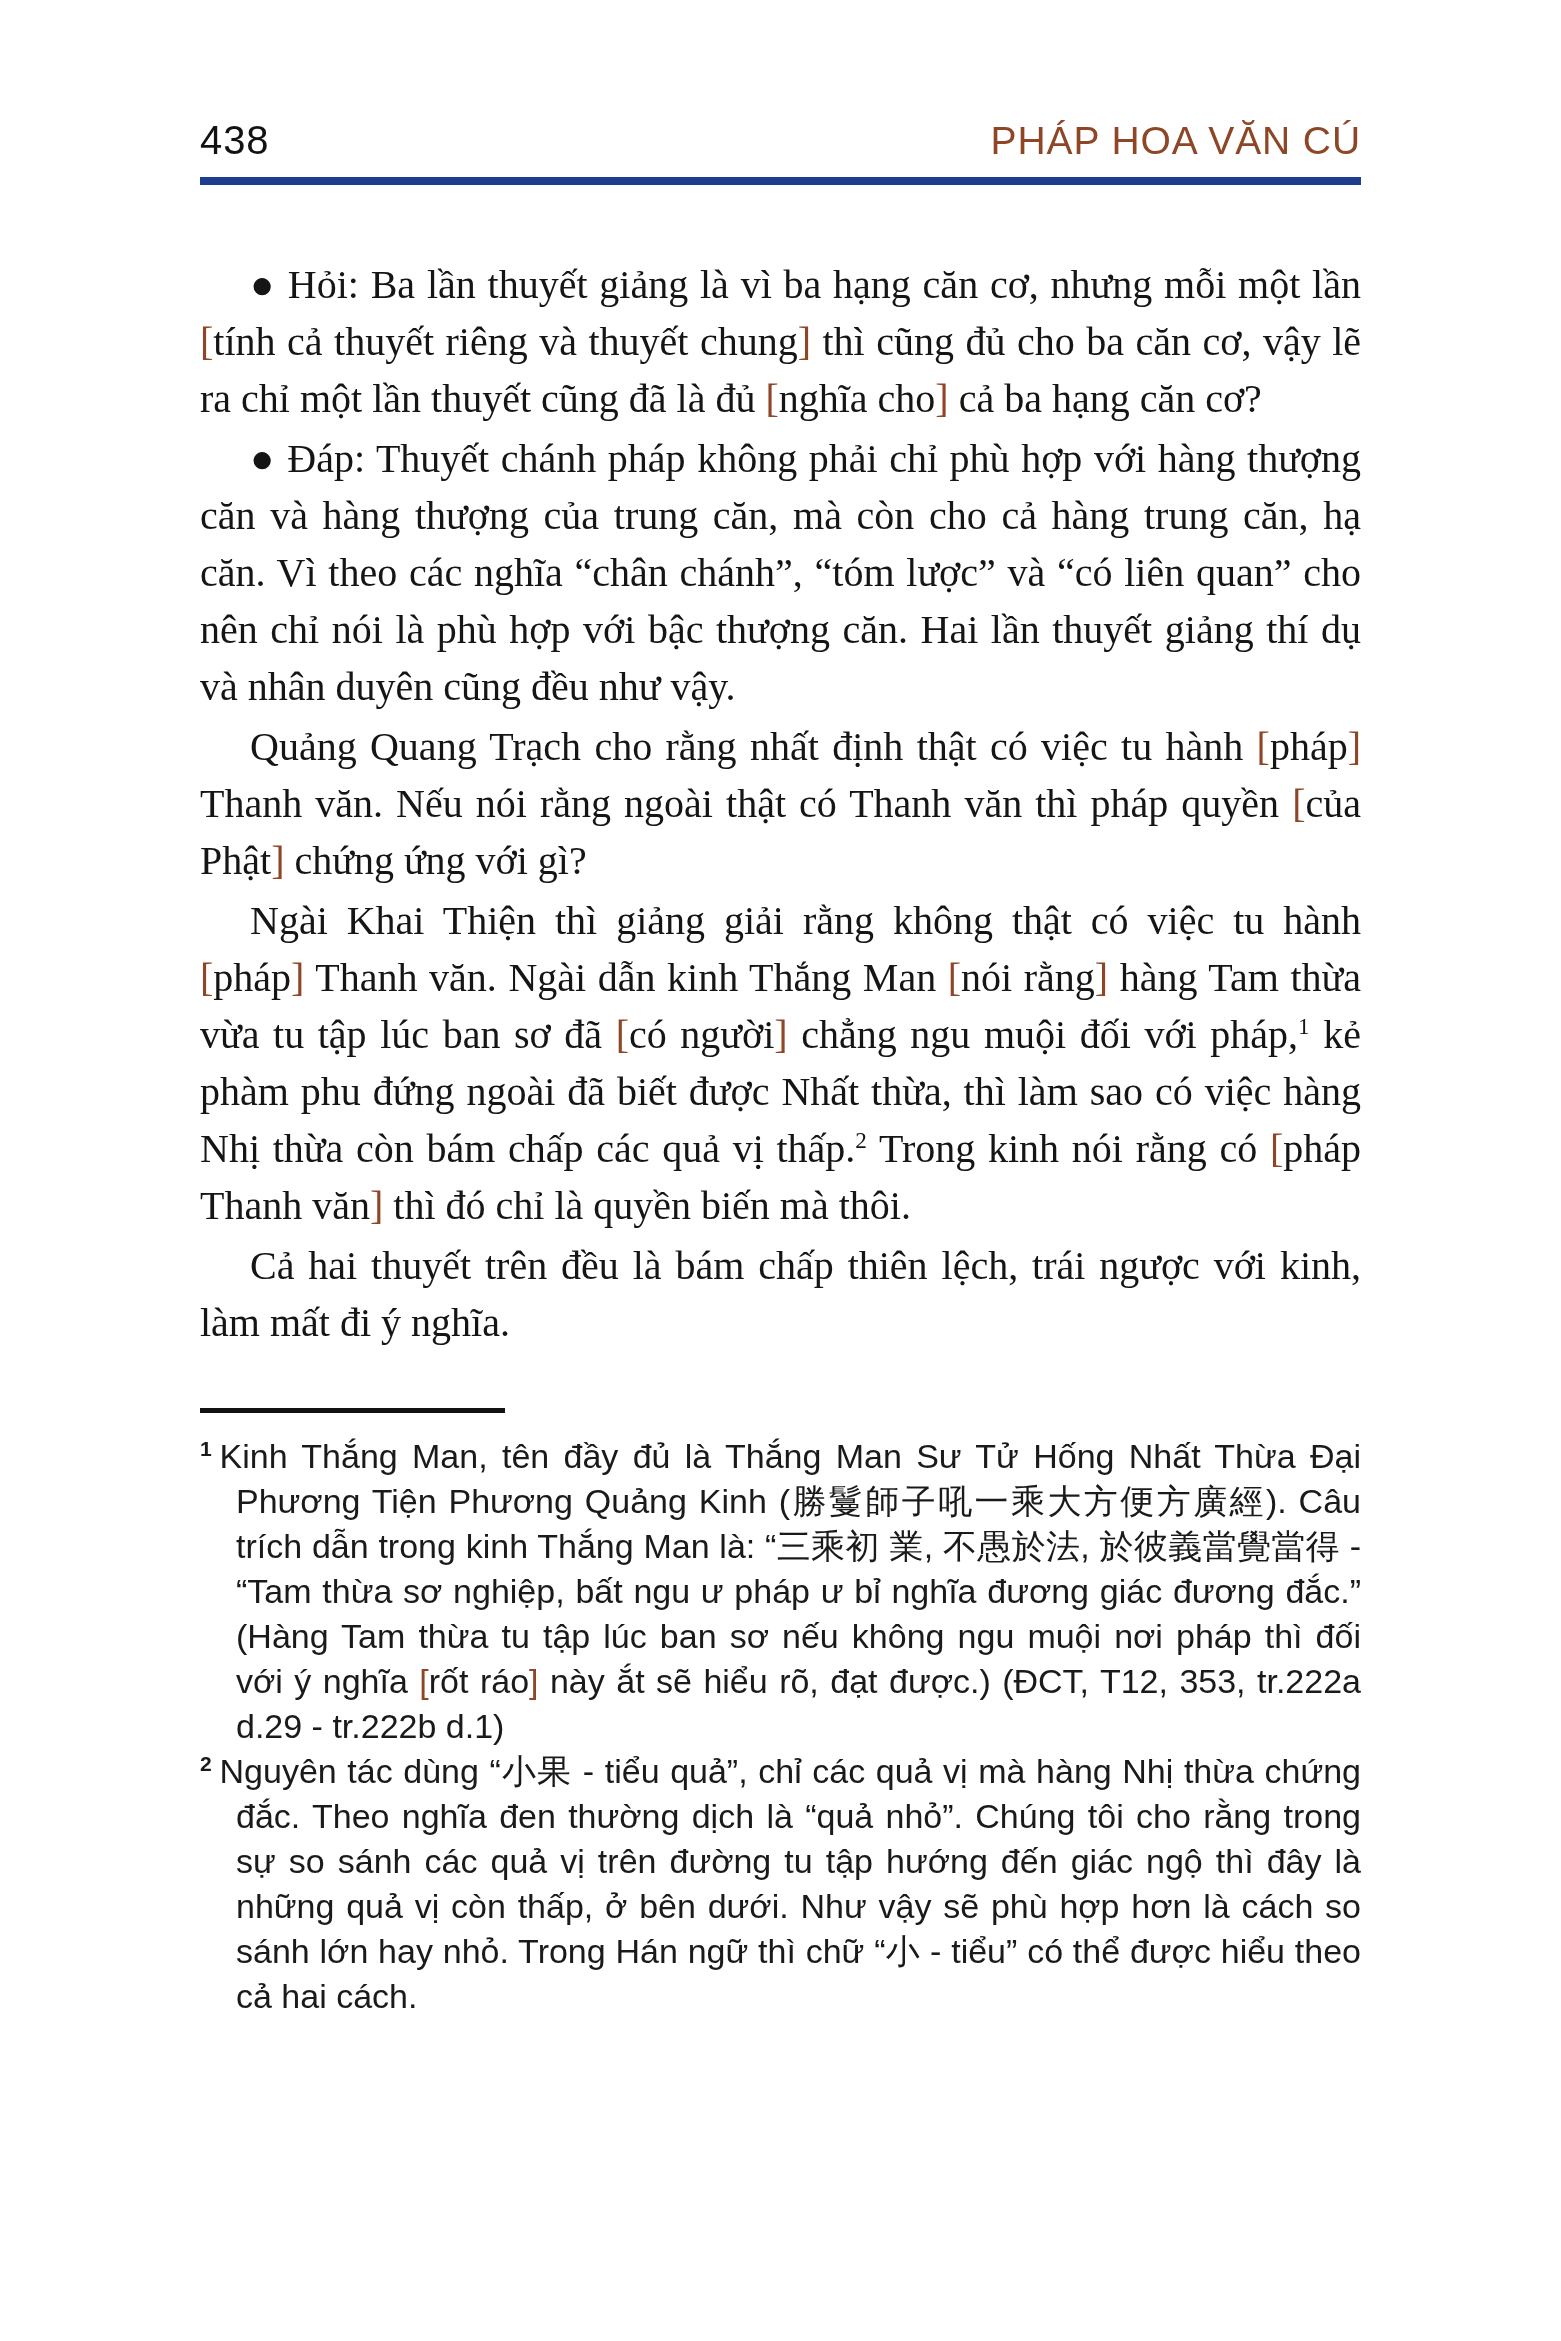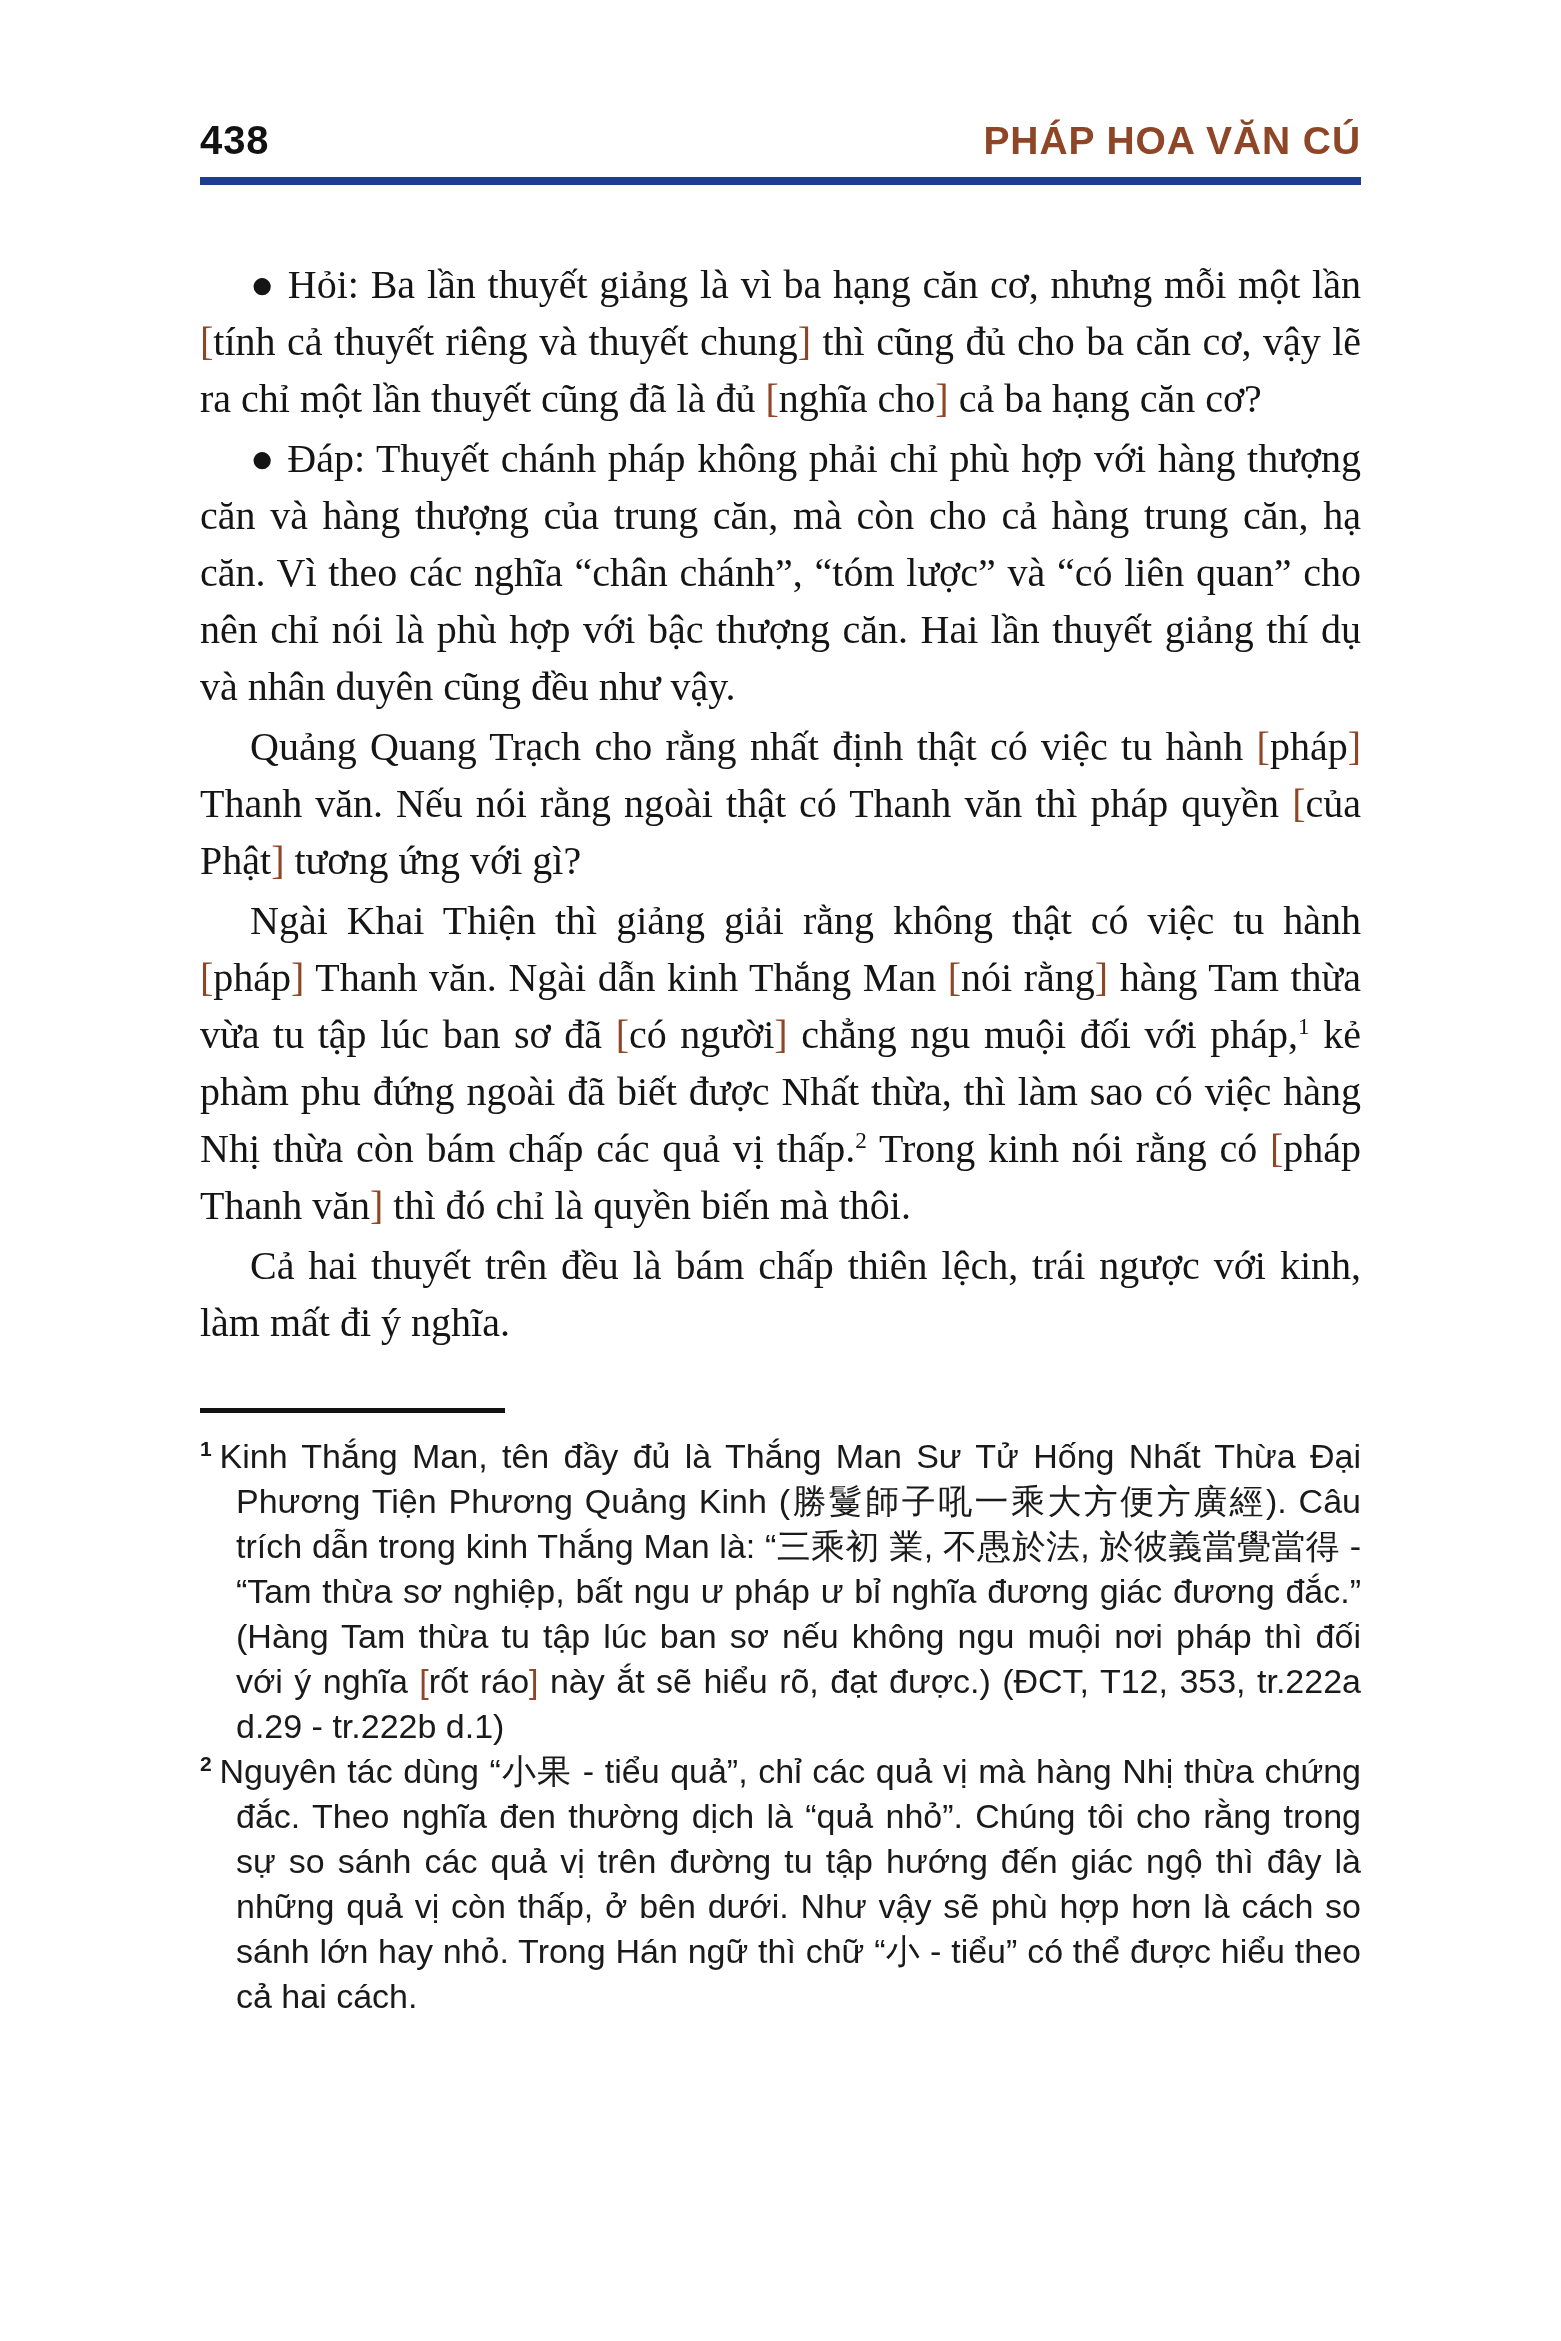--- a/index.html
+++ b/index.html
@@ -8,21 +8,21 @@
     background:#ffffff;
     color:var(--ink,#151515);
     font-family:"Liberation Serif", serif;
     overflow:hidden;
   }
   .page { padding:118px 200px 0 200px; }
 
   
   .page-header {
     display:flex; justify-content:space-between; align-items:flex-end;
-    font-family:"Liberation Sans", sans-serif; font-weight:bold;
+    font-family:"Liberation Sans", sans-serif; font-weight:normal;
   }
   .page-number { font-size:40px; letter-spacing:0.9px; color:#121212; }
   .running-title { font-size:39px; letter-spacing:0.9px; color:var(--accent,#8f4626); }
   .header-rule { height:7.8px; background:var(--navy,#1f3d8e); margin-top:14px; }
 
   
   .body-text {
     margin-top:71px;
     font-size:40px; line-height:57px;
     text-align:justify;
@@ -60,21 +60,21 @@
 
   <header class="page-header">
     <span class="page-number">438</span>
     <span class="running-title">PHÁP HOA VĂN CÚ</span>
   </header>
   <div class="header-rule"></div>
 
   <main class="body-text">
     <p class="para"><span>● </span><span class="b">Hỏi</span><span>: Ba lần thuyết giảng là vì ba hạng căn cơ, nhưng mỗi một lần </span><span class="bk">[</span><span>tính cả thuyết riêng và thuyết chung</span><span class="bk">]</span><span> thì cũng đủ cho ba căn cơ, vậy lẽ ra chỉ một lần thuyết cũng đã là đủ </span><span class="bk">[</span><span>nghĩa cho</span><span class="bk">]</span><span> cả ba hạng căn cơ?</span></p>
     <p class="para"><span>● </span><span class="b">Đáp</span><span>: Thuyết chánh pháp không phải chỉ phù hợp với hàng thượng căn và hàng thượng của trung căn, mà còn cho cả hàng trung căn, hạ căn. Vì theo các nghĩa “chân chánh”, “tóm lược” và “có liên quan” cho nên chỉ nói là phù hợp với bậc thượng căn. Hai lần thuyết giảng thí dụ và nhân duyên cũng đều như vậy.</span></p>
-    <p class="para"><span>Quảng Quang Trạch cho rằng nhất định thật có việc tu hành </span><span class="bk">[</span><span>pháp</span><span class="bk">]</span><span> Thanh văn. Nếu nói rằng ngoài thật có Thanh văn thì pháp quyền </span><span class="bk">[</span><span>của Phật</span><span class="bk">]</span><span> tương ứng với gì?</span></p>
+    <p class="para"><span>Quảng Quang Trạch cho rằng nhất định thật có việc tu hành </span><span class="bk">[</span><span>pháp</span><span class="bk">]</span><span> Thanh văn. Nếu nói rằng ngoài thật có Thanh văn thì pháp quyền </span><span class="bk">[</span><span>của Phật</span><span class="bk">]</span><span> chứng ứng với gì?</span></p>
     <p class="para"><span>Ngài Khai Thiện thì giảng giải rằng không thật có việc tu hành </span><span class="bk">[</span><span>pháp</span><span class="bk">]</span><span> Thanh văn. Ngài dẫn kinh Thắng Man </span><span class="bk">[</span><span>nói rằng</span><span class="bk">]</span><span> hàng Tam thừa vừa tu tập lúc ban sơ đã </span><span class="bk">[</span><span>có người</span><span class="bk">]</span><span> chẳng ngu muội đối với pháp,</span><span class="sup">1</span><span> kẻ phàm phu đứng ngoài đã biết được Nhất thừa, thì làm sao có việc hàng Nhị thừa còn bám chấp các quả vị thấp.</span><span class="sup">2</span><span> Trong kinh nói rằng có </span><span class="bk">[</span><span>pháp Thanh văn</span><span class="bk">]</span><span> thì đó chỉ là quyền biến mà thôi.</span></p>
     <p class="para"><span>Cả hai thuyết trên đều là bám chấp thiên lệch, trái ngược với kinh, làm mất đi ý nghĩa.</span></p>
   </main>
 
   <div class="footnote-sep"></div>
 
   <section class="footnotes">
     <div class="footnote"><span class="fnum">1</span><span>Kinh Thắng Man, tên đầy đủ là Thắng Man Sư Tử Hống Nhất Thừa Đại Phương Tiện Phương Quảng Kinh (勝鬘師子吼一乘大方便方廣經). Câu trích dẫn trong kinh Thắng Man là: “三乘初 業, 不愚於法, 於彼義當覺當得 - “Tam thừa sơ nghiệp, bất ngu ư pháp ư bỉ nghĩa đương giác đương đắc.” (Hàng Tam thừa tu tập lúc ban sơ nếu không ngu muội nơi pháp thì đối với ý nghĩa </span><span class="bk">[</span><span>rốt ráo</span><span class="bk">]</span><span> này ắt sẽ hiểu rõ, đạt được.) (ĐCT, T12, 353, tr.222a d.29 - tr.222b d.1)</span></div>
     <div class="footnote"><span class="fnum">2</span><span>Nguyên tác dùng “小果 - tiểu quả”, chỉ các quả vị mà hàng Nhị thừa chứng đắc. Theo nghĩa đen thường dịch là “quả nhỏ”. Chúng tôi cho rằng trong sự so sánh các quả vị trên đường tu tập hướng đến giác ngộ thì đây là những quả vị còn thấp, ở bên dưới. Như vậy sẽ phù hợp hơn là cách so sánh lớn hay nhỏ. Trong Hán ngữ thì chữ “小 - tiểu” có thể được hiểu theo cả hai cách.</span></div>
   </section>

